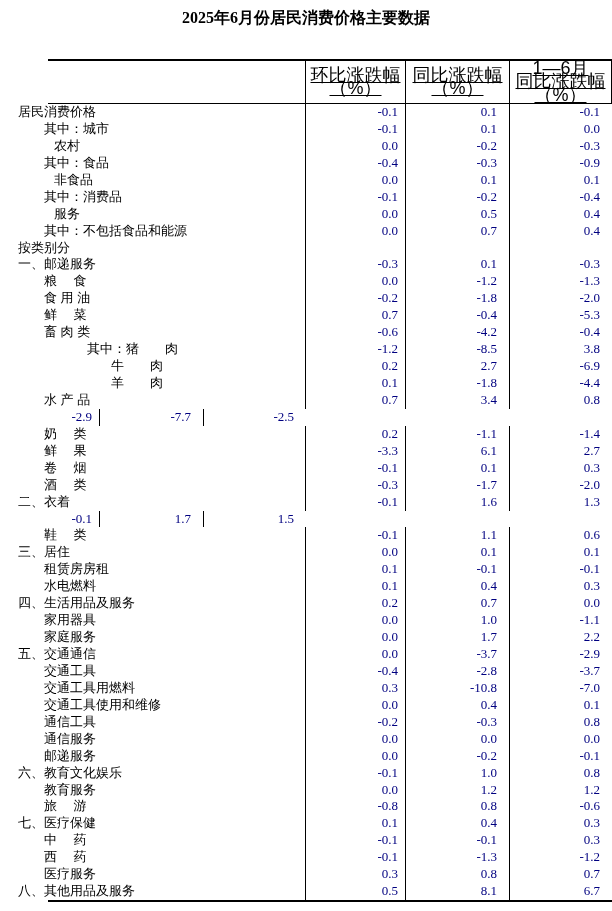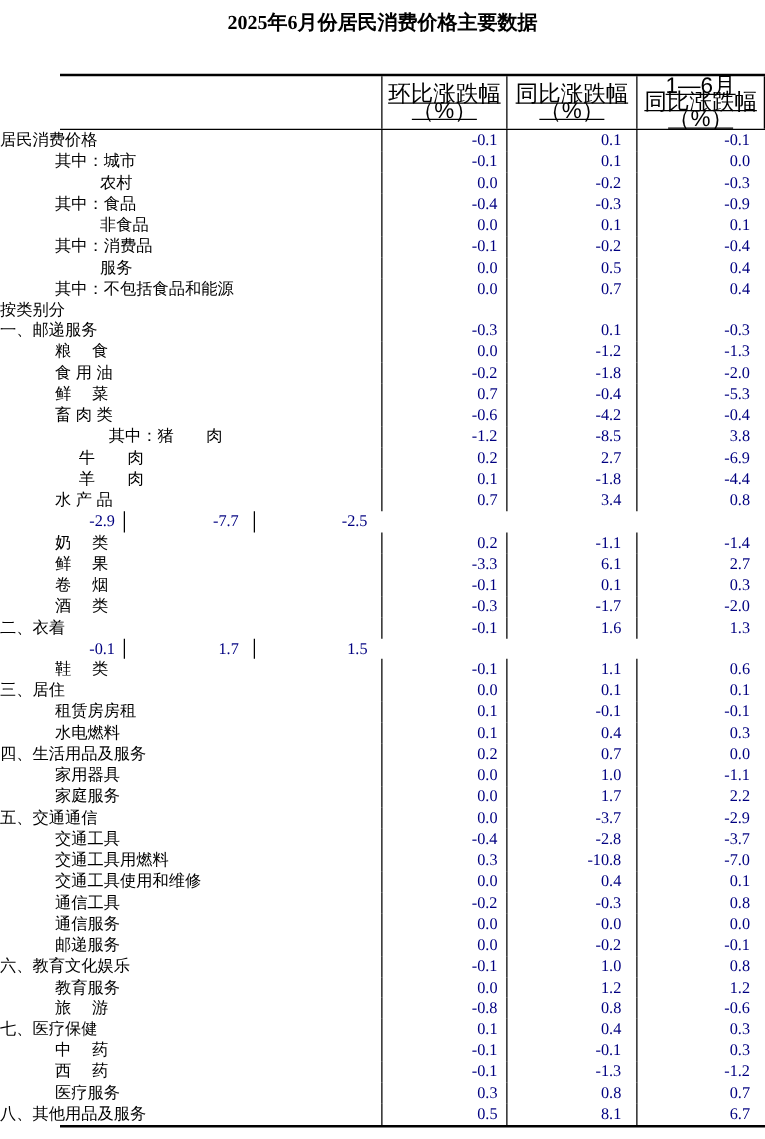--- a/index.html
+++ b/index.html
@@ -39,25 +39,25 @@
     white-space: pre; overflow: hidden;
   }
   .c1, .c2, .c3 {
     text-align: right;
     font-family: "Liberation Serif", "DejaVu Serif", serif;
     color: #000080;
   }
   .c1 { width: 100px; border-right: 1px solid #000; padding-right: 7px; }
   .c2 { width: 104px; border-right: 1px solid #000; padding-right: 12px; }
   .c3 { width: 102px; padding-right: 12px; }
-  .ind0 { padding-left: 0; }
+  .ind0 { padding-left: 18px; }
   .ind1 { padding-left: 44px; }
-  .ind2 { padding-left: 80px; }
+  .ind2 { padding-left: 54px; }
   .ind3 { padding-left: 87px; }
-  .ind4 { padding-left: 63px; }
+  .ind4 { padding-left: 111px; }
 </style>
 </head>
 <body>
 
 <div class="page">
   <div class="title">2025年6月份居民消费价格主要数据</div>
 
   <div class="tbl">
     <div class="topline"></div>
 

